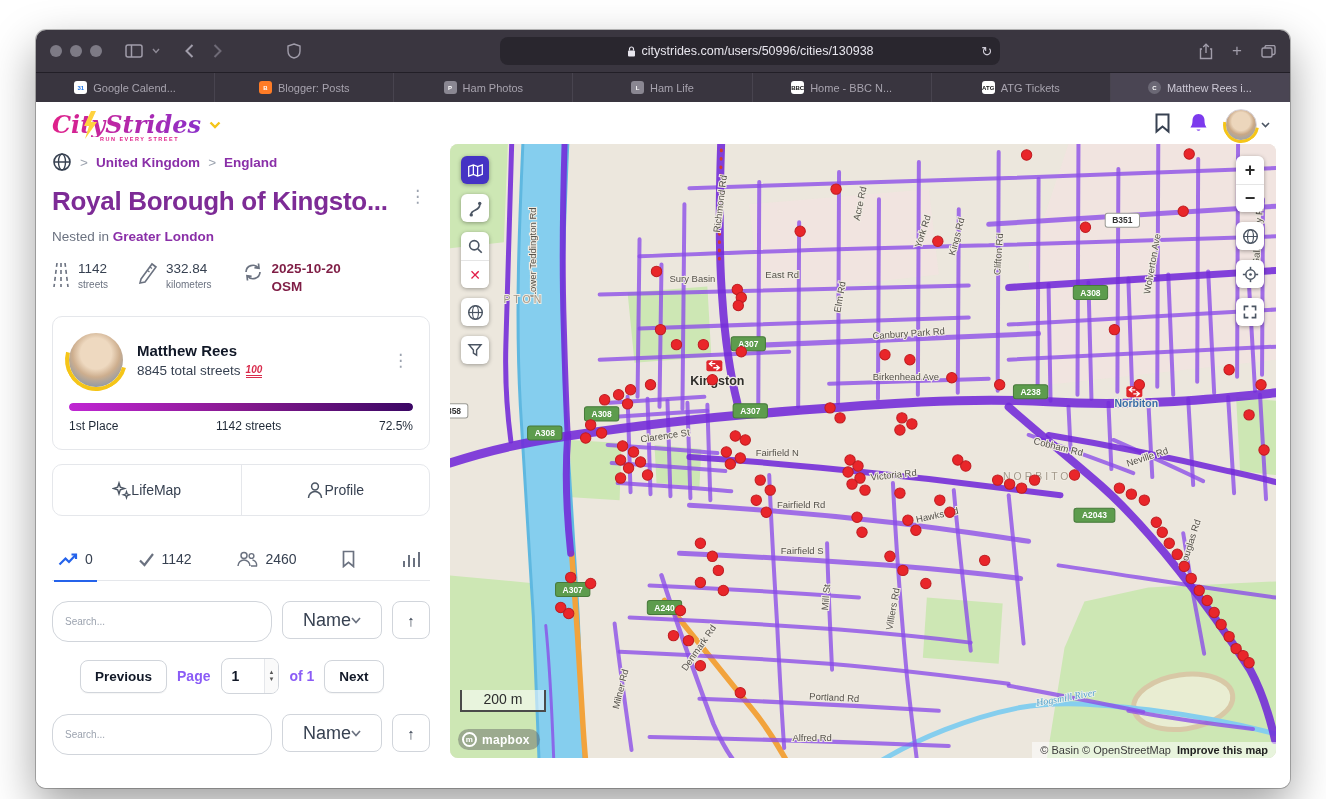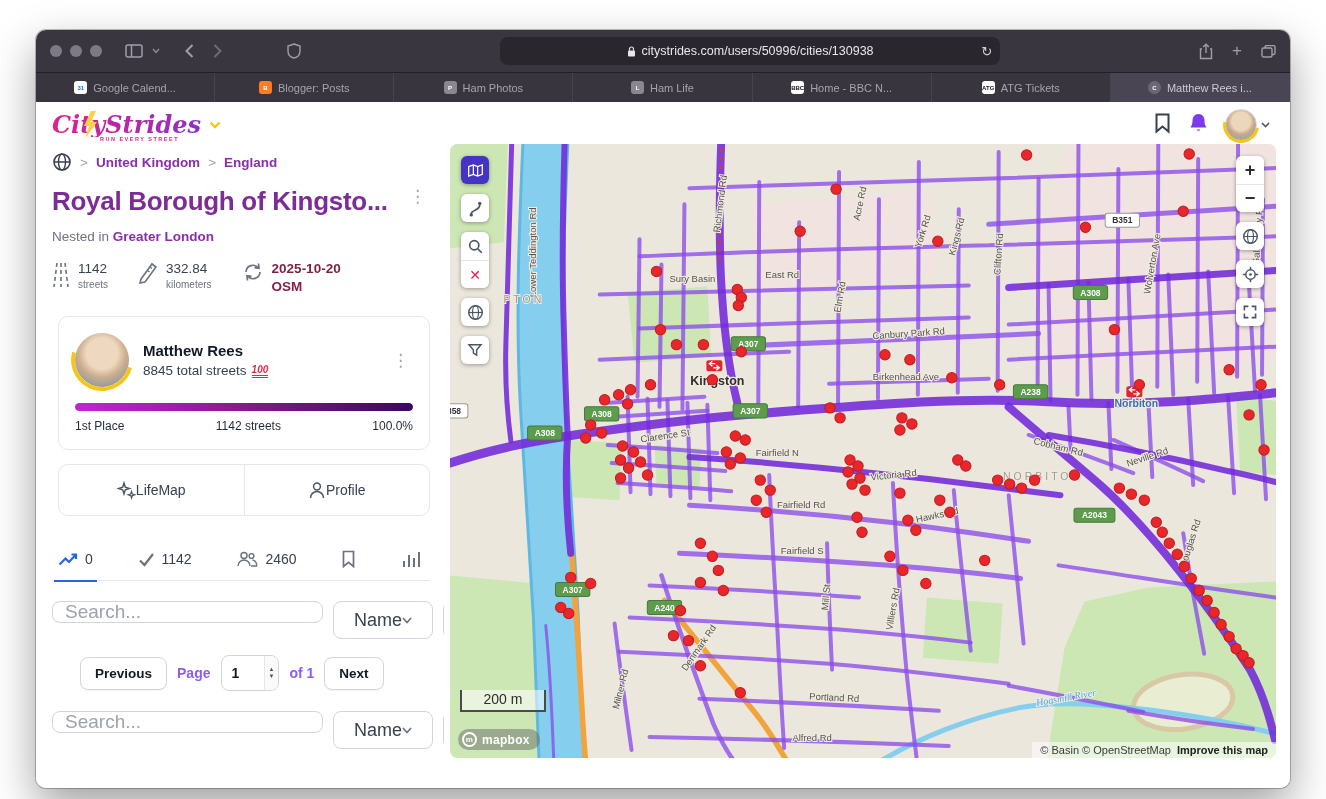--- a/index.html
+++ b/index.html
@@ -43,21 +43,21 @@
   .title-row{margin-top:14px;display:flex;align-items:flex-start;justify-content:space-between;}
   .title-row h1{margin:0;font-size:26px;font-weight:700;color:#7d2b96;letter-spacing:-.3px;white-space:nowrap;}
   .kebab{color:#9ca3af;font-size:17px;line-height:1;padding:2px 4px;cursor:pointer;}
   .nested{margin-top:12px;font-size:13.5px;color:#6b7280;}
   .nested a{color:#8a2fa8;font-weight:600;}
   .stats{margin-top:16px;display:flex;gap:30px;align-items:flex-start;}
   .stat{display:flex;gap:8px;align-items:flex-start;color:#6b7280;}
   .sv{font-size:13.5px;color:#374151;font-weight:500;line-height:1.35;}
   .sl{font-size:10px;color:#6b7280;line-height:1.35;}
   .stat.osm .sv{color:#7f1d45;font-weight:700;}
-  .card{border:1px solid #e5e7eb;border-radius:10px;background:#fff;margin-left:6px;}
+  .card{border:1px solid #e5e7eb;border-radius:10px;background:#fff;}
   .user-card{margin-top:20px;padding:16px;}
   .uc-row{display:flex;align-items:center;gap:14px;}
   .avatar-big{width:54px;height:54px;border-radius:50%;flex:0 0 auto;position:relative;
     background:radial-gradient(circle at 50% 38%,#eed9c0 0 36%,#cdae8e 55%,#8d99a6 80%);}
   .avatar-big .swoosh{position:absolute;inset:-4px;border-radius:50%;border:4px solid transparent;
     border-left-color:#f5c518;border-top-color:#f5c518;transform:rotate(-120deg);}
   .uc-info{flex:1;}
   .uc-name{font-size:15px;font-weight:700;color:#111827;}
   .uc-total{margin-top:4px;font-size:13.5px;color:#374151;display:flex;align-items:center;gap:5px;}
   .hundred{color:#d92b4c;font-weight:700;font-size:10px;font-style:italic;border-bottom:3px double #d92b4c;line-height:1.1;}
@@ -65,21 +65,21 @@
   .progress-fill{height:100%;width:100%;border-radius:4px;background:linear-gradient(90deg,#c026d3,#86198f 50%,#3b0764);}
   .progress-labels{margin-top:8px;display:flex;justify-content:space-between;font-size:12px;color:#1f2937;}
   .actions{margin-top:14px;display:flex;align-items:stretch;height:52px;}
   .act-btn{flex:1;display:flex;align-items:center;justify-content:center;background:none;border:none;
     font-size:14px;color:#374151;font-family:inherit;cursor:pointer;}
   .vdiv{width:1px;background:#e5e7eb;}
   .ptabs{margin-top:34px;display:flex;justify-content:space-between;padding:0 6px 0 2px;border-bottom:1.5px solid #e5e7eb;}
   .ptab{display:flex;align-items:center;gap:7px;font-size:14px;color:#374151;padding:0 4px 12px 4px;cursor:pointer;}
   .ptab.active{border-bottom:2.5px solid #2563eb;margin-bottom:-2px;}
   .search-row{margin-top:20px;display:flex;gap:10px;}
-  .search-row input{flex:1;height:22px;border:1px solid #d1d5db;border-radius:8px;padding:0 12px;font-size:19px;
+  .search-row input{flex:1;height:41px;border:1px solid #d1d5db;border-radius:16px;padding:0 12px;font-size:10px;
     font-family:inherit;color:#111827;outline:none;}
   .search-row input::placeholder{color:#9ca3af;}
   .select{width:100px;height:38px;border:1px solid #d1d5db;border-radius:8px;display:flex;align-items:center;
     justify-content:center;padding:0 10px;font-size:18px;color:#374151;cursor:pointer;background:#fff;flex:0 0 auto;}
   .sq{width:38px;height:38px;border:1px solid #d1d5db;border-radius:8px;background:#fff;font-size:15px;color:#374151;cursor:pointer;flex:0 0 auto;}
   .pager{margin-top:16px;display:flex;align-items:center;gap:10px;padding-left:28px;}
   .pgbtn{border:1px solid #d1d5db;border-radius:8px;background:#fff;padding:8px 14px;font-size:13.5px;font-weight:600;
     color:#111827;font-family:inherit;cursor:pointer;box-shadow:0 1px 1px rgba(0,0,0,.04);}
   .pl{font-size:14px;font-weight:600;color:#8b5cf6;}
   .pageinput{display:flex;align-items:center;border:1px solid #d1d5db;border-radius:8px;height:36px;overflow:hidden;background:#fff;}
@@ -318,21 +318,21 @@
               </div>
             </div>
             <span class="kebab">⋮</span>
           </div>
           <div class="progress">
               <div class="progress-fill"></div>
             </div>
           <div class="progress-labels">
             <span>1st Place</span>
             <span>1142 streets</span>
-            <span>100.0%</span>
+            <span>72.5%</span>
           </div>
         </div>
 
         <div class="card actions">
           <button class="act-btn">
             <svg width="19" height="19" viewBox="0 0 19 19">
                 <path d="M7 2 L8.3 6.2 L12.5 7.5 L8.3 8.8 L7 13 L5.7 8.8 L1.5 7.5 L5.7 6.2 Z" fill="none" stroke="#4b5563" stroke-width="1.4"></path>
                 <path d="M14.5 10.5 L15.3 13 L17.8 13.8 L15.3 14.6 L14.5 17 L13.7 14.6 L11.2 13.8 L13.7 13 Z" fill="none" stroke="#4b5563" stroke-width="1.2"></path>
               </svg>
             <span>LifeMap</span>

